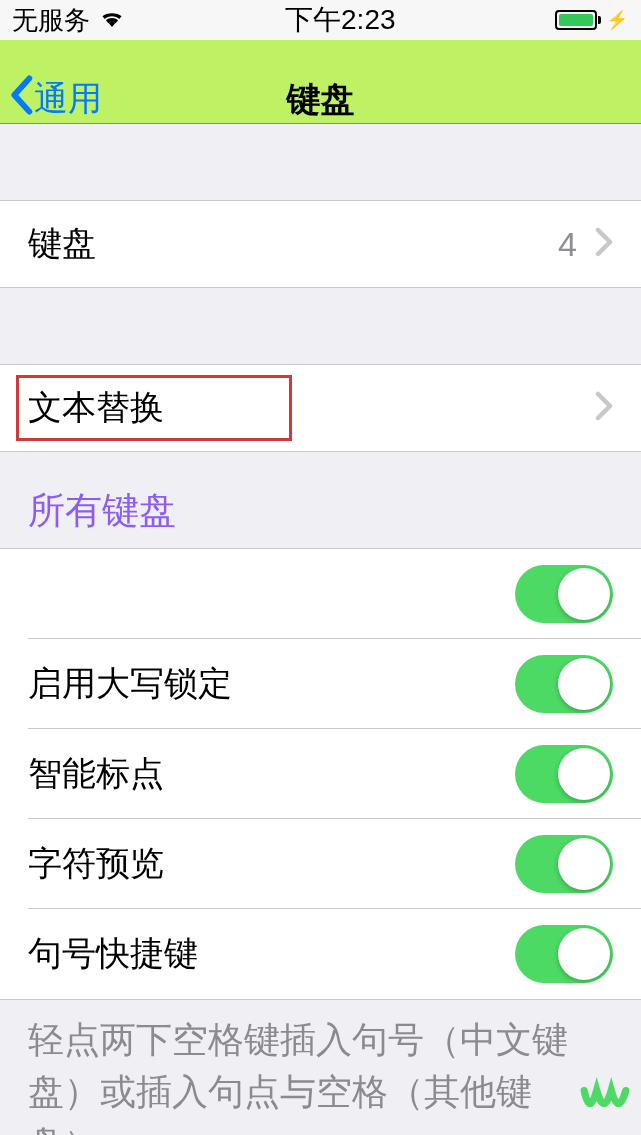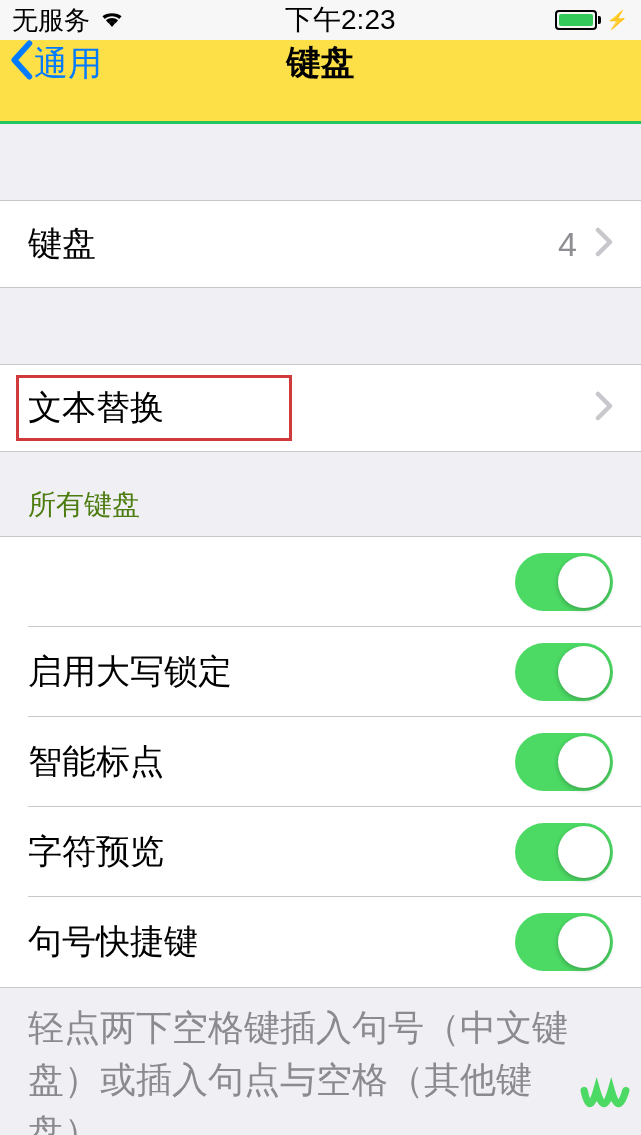--- a/index.html
+++ b/index.html
@@ -30,23 +30,23 @@
       width: 42px; height: 20px; border: 2px solid #000; border-radius: 4px;
       padding: 2px; display: flex; align-items: center;
     }
     .battery-fill { background: #34c759; width: 100%; height: 100%; border-radius: 2px; }
     .battery-tip { width: 3px; height: 8px; background: #000; border-radius: 0 2px 2px 0; margin-left: 1px; }
     .bolt { font-size: 18px; margin-left: 2px; }
 
     .nav-bar {
       height: 84px;
       display: flex;
-      align-items: flex-start;
-      background: #fde047;
-      border-bottom: 3px solid #22c55e;
+      align-items: flex-end;
+      background: #bef264;
+      border-bottom: 1px solid #22c55e;
       position: relative;
     }
     .back-button {
       display: flex;
       align-items: center;
       color: #007aff;
       font-size: 34px;
       padding-left: 8px;
       cursor: pointer;
     }
@@ -84,22 +84,22 @@
       border: 3px solid #d13a3a;
       left: 16px;
       top: 10px;
       height: 66px;
       width: 276px;
       pointer-events: none;
     }
 
     .section-header {
       padding: 34px 28px 12px 28px;
-      font-size: 28px;
-      color: #4d7c0f;
+      font-size: 37px;
+      color: #8b5cf6;
     }
 
     .list {
       background: #fff;
       border-top: 1px solid #c8c7cc;
       border-bottom: 1px solid #c8c7cc;
     }
     .list .row {
       min-height: 90px;
       display: flex;

